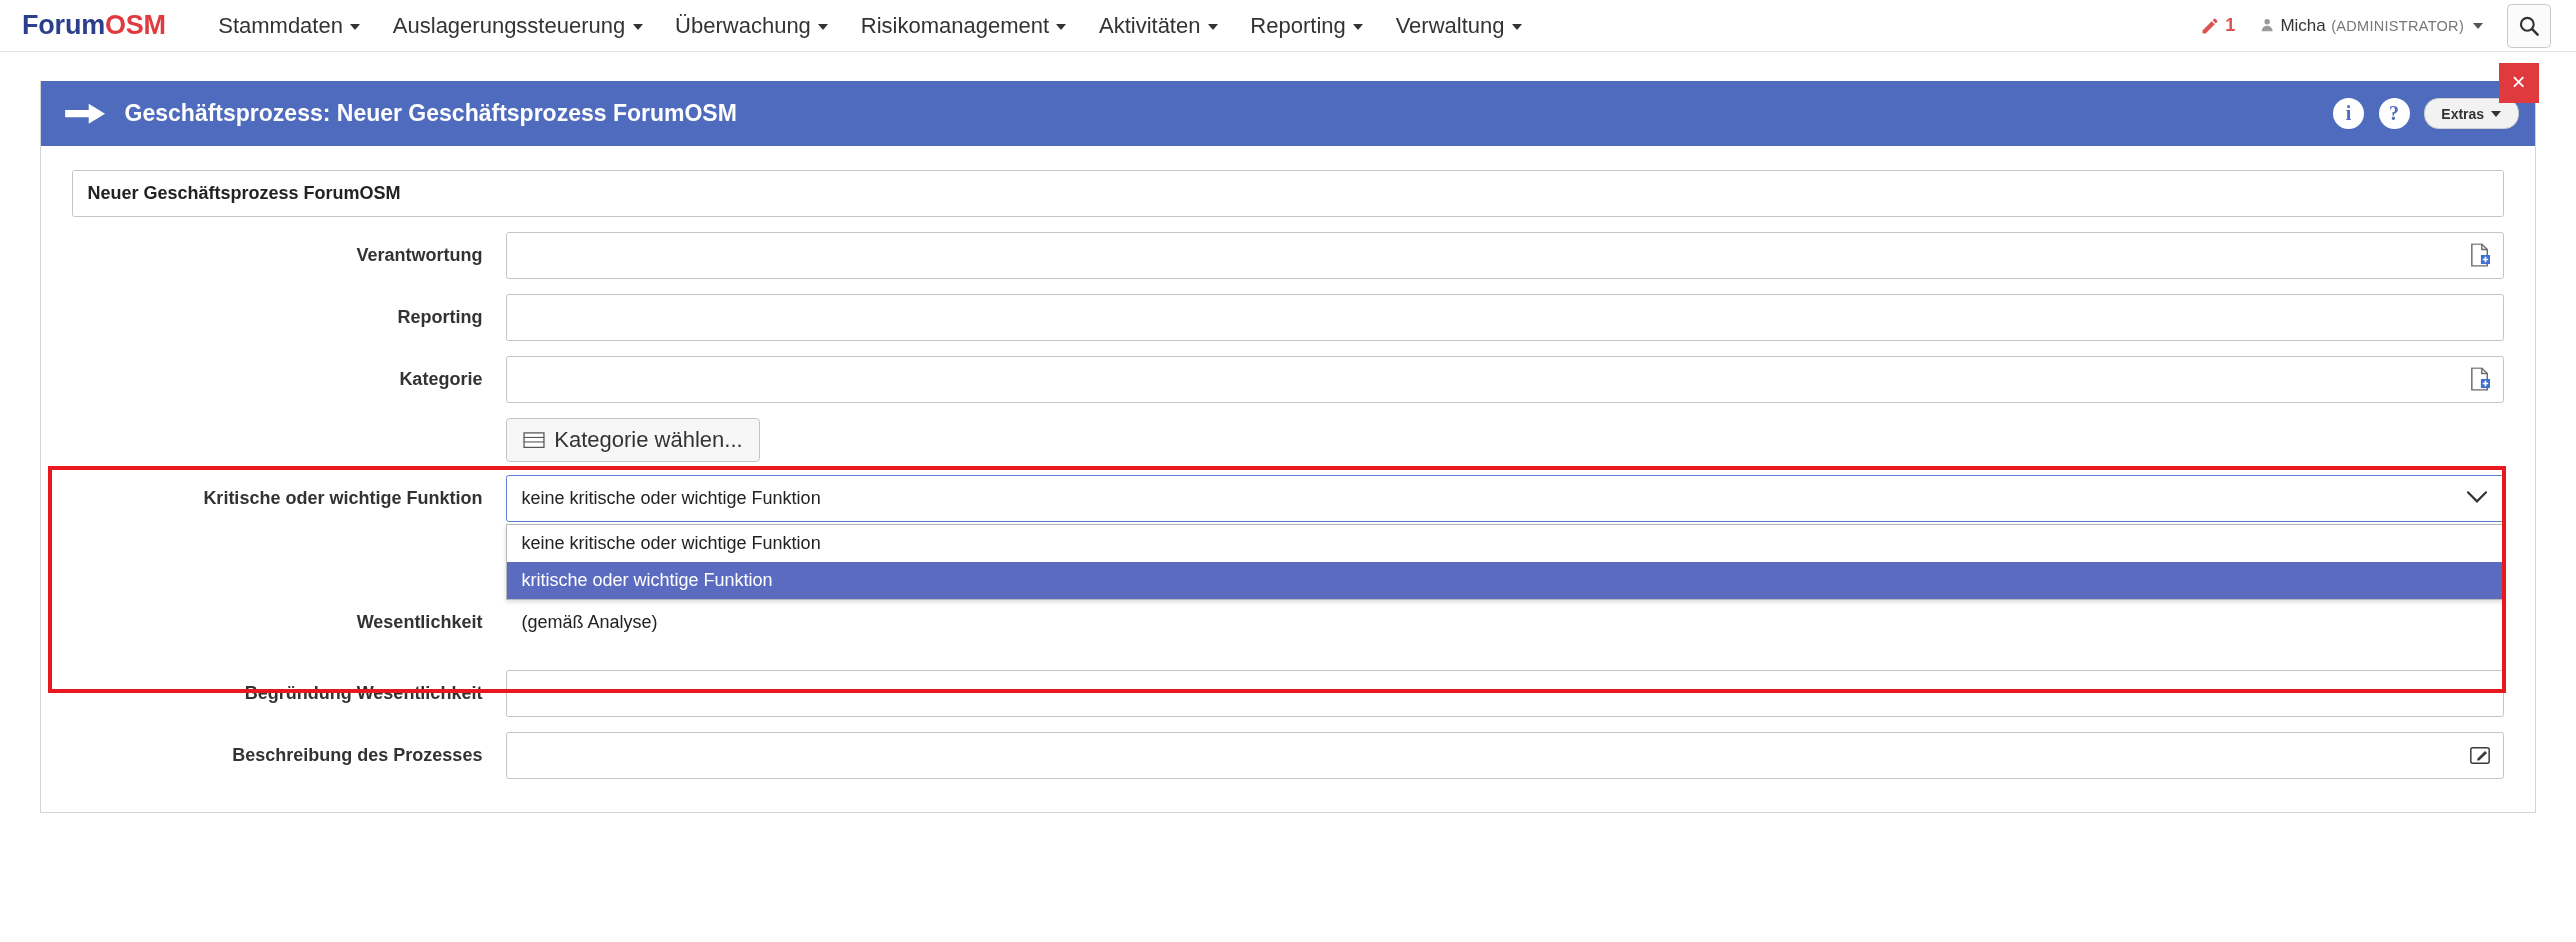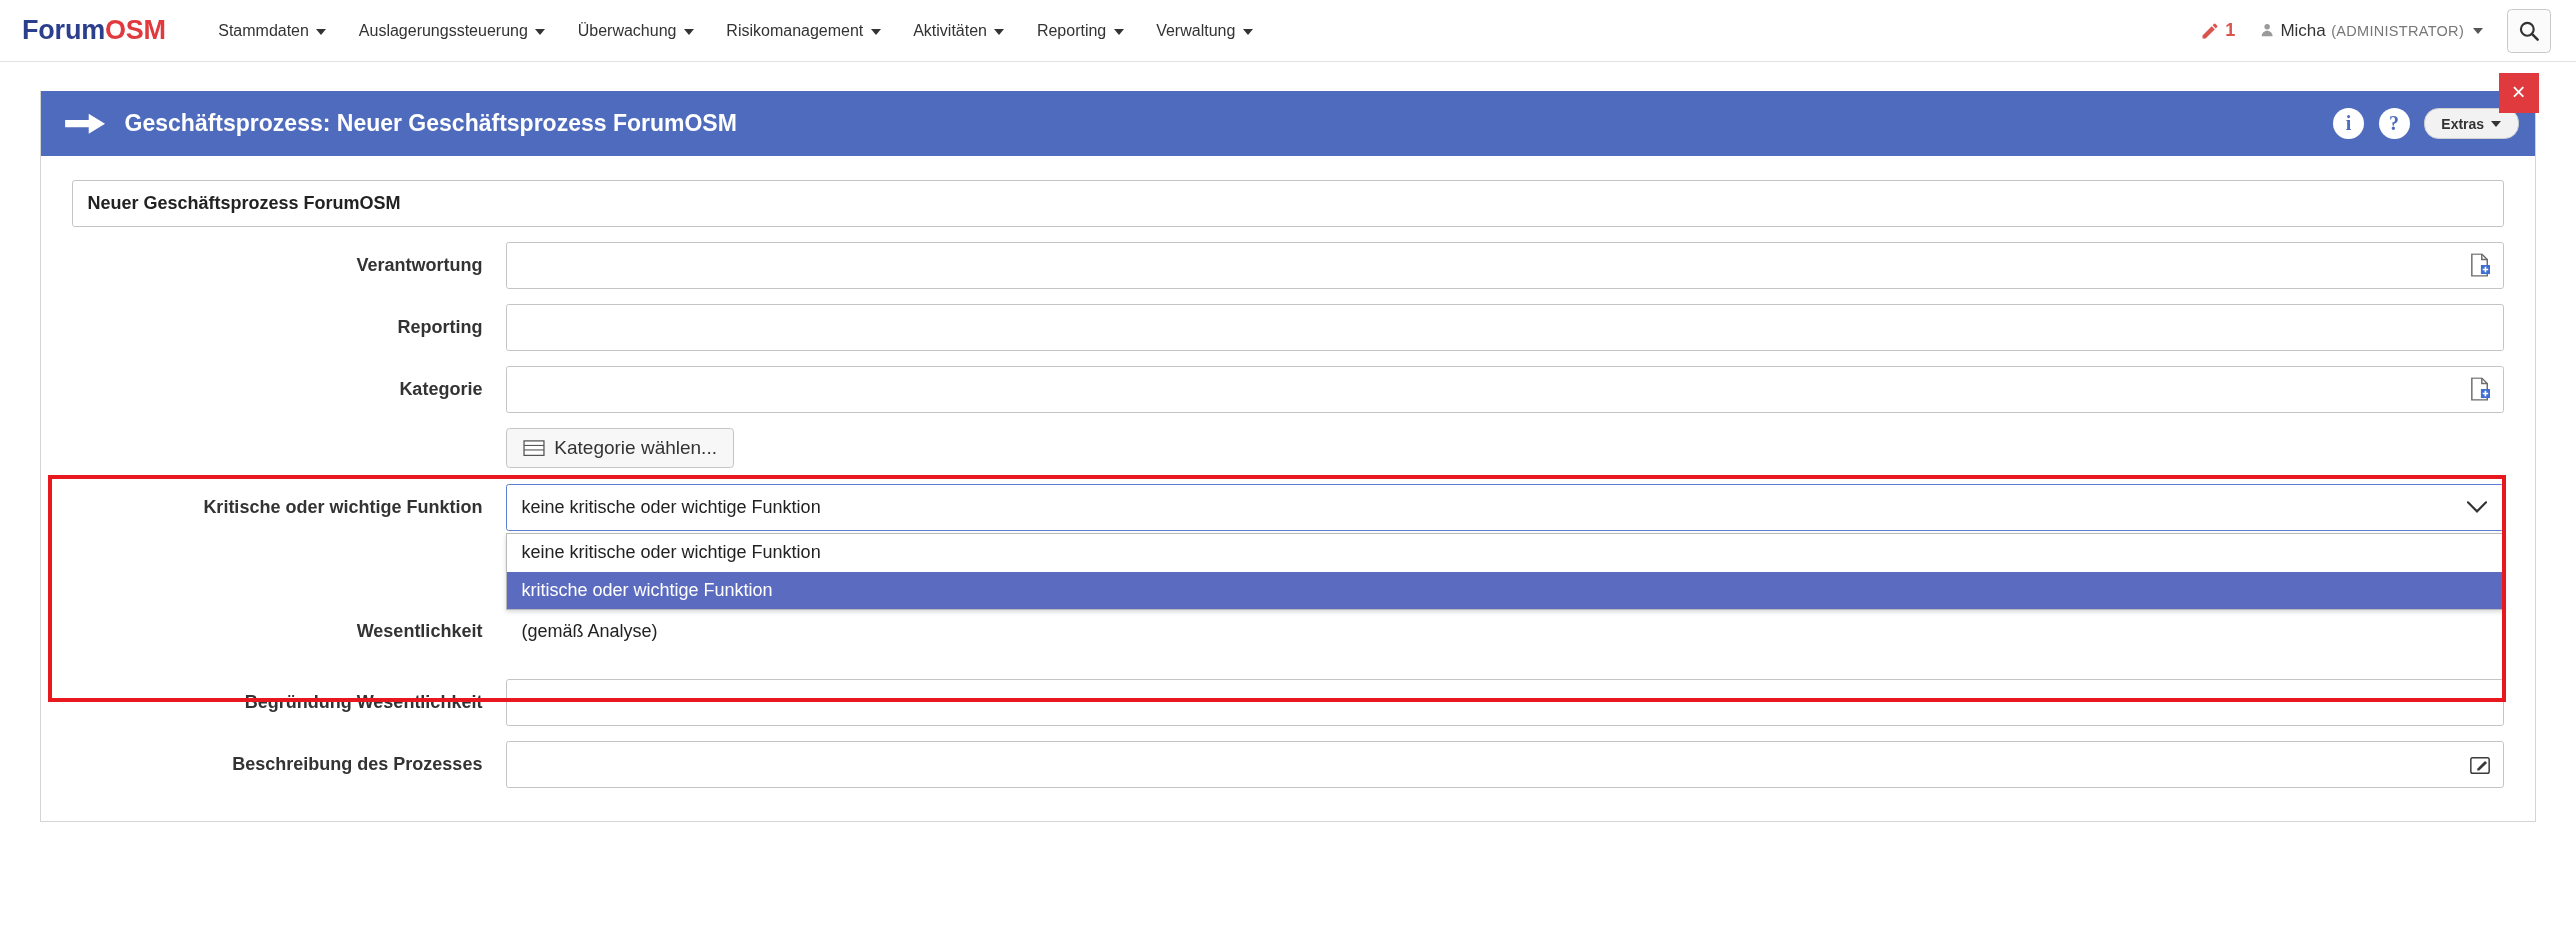--- a/index.html
+++ b/index.html
@@ -8,41 +8,41 @@
     padding: 0;
     width: 2576px;
     height: 942px;
     background: #ffffff;
     font-family: "Liberation Sans", sans-serif;
     overflow: hidden;
   }
 
   
   .navbar {
-    height: 62px;
+    height: 52px;
     display: flex;
     align-items: center;
     background: #ffffff;
     border-bottom: 0.9px solid #e2e2e2;
     padding: 0 25.4px 0 22px;
     position: relative;
   }
   .brand {
     font-size: 27px;
     font-weight: bold;
     letter-spacing: -0.2px;
     margin-right: 36px;
     white-space: nowrap;
   }
   .brand .brand-forum { color: #2b3f8c; }
   .brand .brand-osm { color: #e03a3e; }
 
   .nav-items { display: flex; align-items: center; gap: 0px; }
   .nav-item {
-    font-size: 16px;
+    font-size: 22px;
     color: #333333;
     padding: 9px 16.3px;
     white-space: nowrap;
     cursor: pointer;
     display: flex;
     align-items: center;
   }
   .caret {
     display: inline-block;
     width: 0; height: 0;
@@ -230,21 +230,21 @@
     align-items: center;
   }
 
   .kategorie-btn {
     display: inline-flex;
     align-items: center;
     gap: 9px;
     border: 0.9px solid #c4c4c4;
     border-radius: 3.6px;
     background: #f7f7f7;
-    font-size: 19px;
+    font-size: 22px;
     color: #333;
     padding: 8.2px 16.3px;
     cursor: pointer;
     white-space: nowrap;
   }
 
   
   .select-box {
     width: 100%;
     height: 47px;

